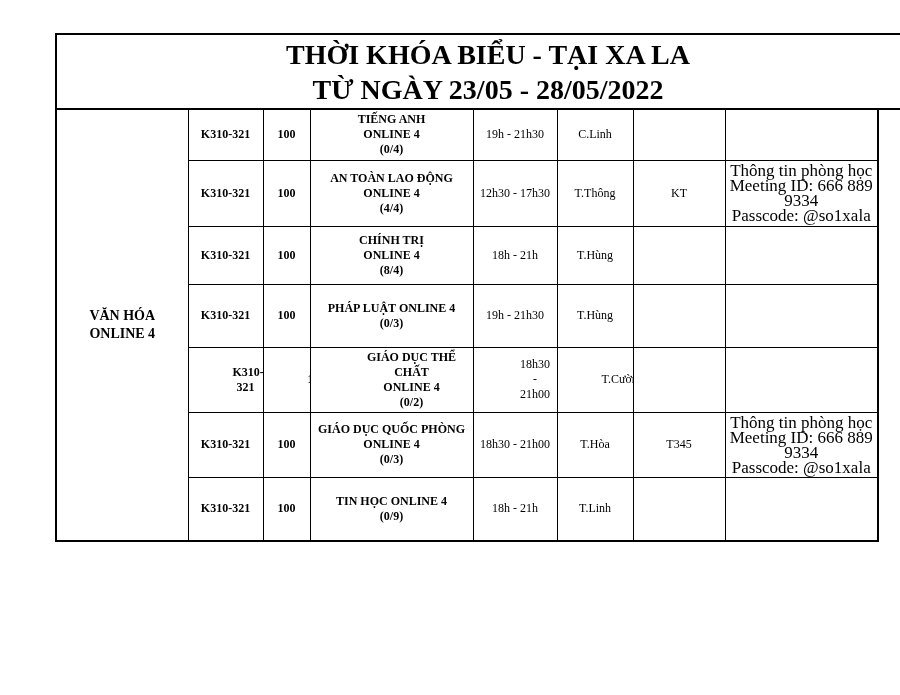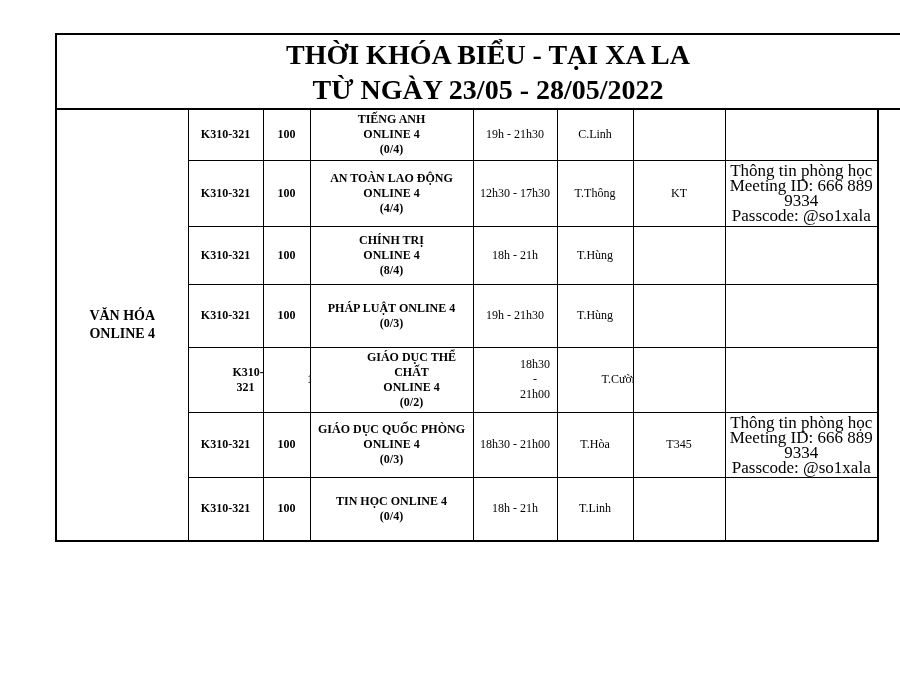--- a/index.html
+++ b/index.html
@@ -161,21 +161,21 @@
           <td>T.Hòa</td>
           <td>T345</td>
           <td class="meeting">Thông tin phòng học
 Meeting ID: 666 889 9334
 Passcode: @so1xala</td>
         </tr>
         <tr>
           <td class="b">K310-321</td>
           <td class="b">100</td>
           <td class="subject">TIN HỌC ONLINE 4
-(0/4)</td>
+(0/9)</td>
           <td>18h - 21h</td>
           <td>T.Linh</td>
           <td></td>
           <td class="meeting"></td>
         </tr>
       </tbody>
     </table>
 
   </div>
 </div>

